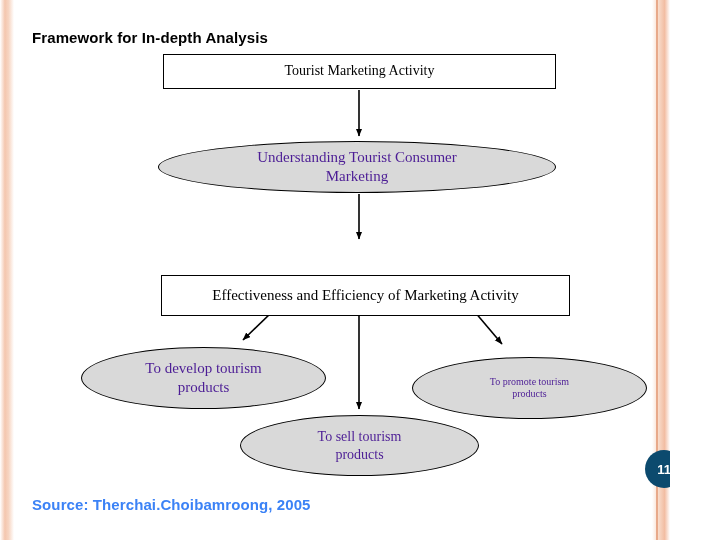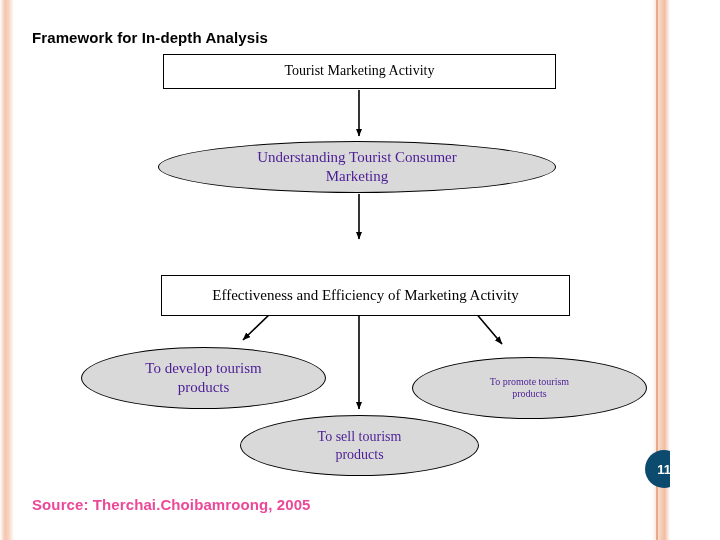--- a/index.html
+++ b/index.html
@@ -54,21 +54,21 @@
     color: #000000;
     letter-spacing: 0.1px;
   }
 
   .source {
     position: absolute;
     left: 32px;
     top: 496px;
     font-size: 15px;
     font-weight: bold;
-    color: #ec4899;
+    color: #3b82f6;
     letter-spacing: 0.1px;
     text-align: right;
   }
 
   
   .node-box {
     position: absolute;
     box-sizing: border-box;
     border: 1px solid #000000;
     background: #ffffff;

